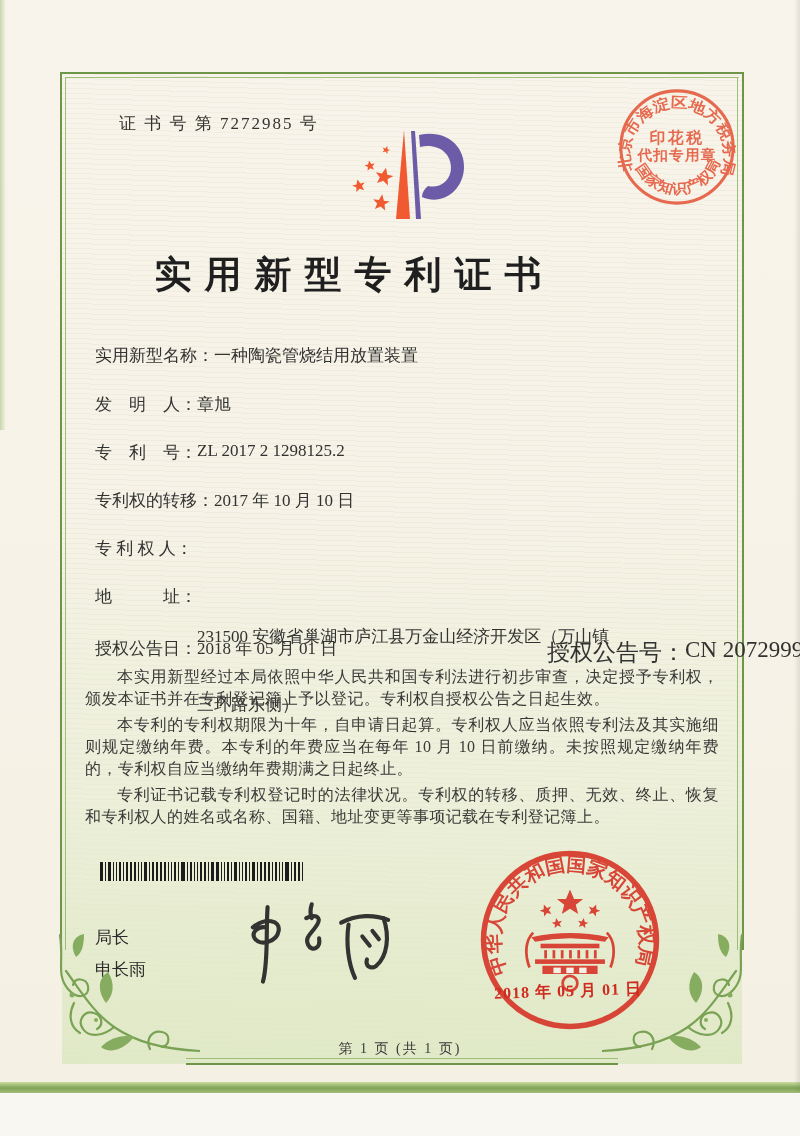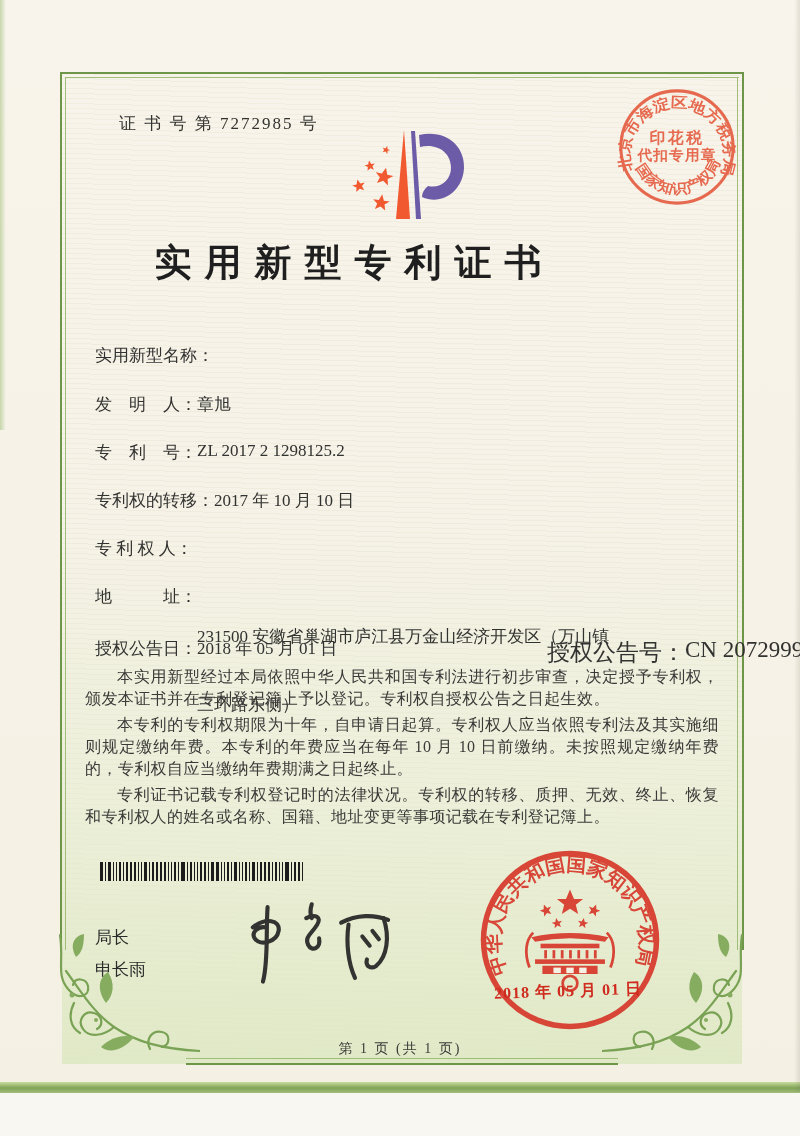--- a/index.html
+++ b/index.html
@@ -17,21 +17,21 @@
   .interior{position:absolute;left:62px;top:74px;width:680px;height:990px;
          background:
            linear-gradient(180deg,rgba(238,242,222,0) 0%,rgba(238,242,222,0) 45%,
                            rgba(229,237,206,.55) 75%,rgba(221,232,194,.85) 100%),
            repeating-linear-gradient(1.5deg,rgba(150,178,108,.09) 0 1px,rgba(0,0,0,0) 1px 5px);}
   
   .bl{position:absolute;background:#6d9648;}
   .bl.thin{background:#9fbe7a;}
   
   .cert-no{position:absolute;left:95px;top:112px;font-size:17px;letter-spacing:2px;color:#33332f;margin-left:24px;}
-  .title{position:absolute;left:0;top:238px;width:696px;text-align:center;
+  .title{position:absolute;left:0;top:250px;width:696px;text-align:center;
          font-size:37px;font-weight:bold;letter-spacing:13px;text-indent:13px;color:#1f1f1f;}
   .row{position:absolute;left:95px;font-size:17px;color:#323230;display:flex;}
   .row .lbl{white-space:pre;}
   .row .val{white-space:pre;}
   .addr2{margin-top:5px;}
   .grant-no{position:absolute;left:452px;top:0;display:flex;font-size:23px;}
   .body-text{position:absolute;left:85px;top:666px;width:634px;font-size:16px;
          line-height:22px;color:#3a3a38;letter-spacing:.4px;text-align:justify;}
   .body-text p{margin:0 0 4px 0;text-indent:2em;}
   .barcode{position:absolute;left:100px;top:862px;height:19px;display:flex;align-items:stretch;}
@@ -117,20 +117,21 @@
     <g fill="#6c5ca7">
       <path d="M85,9 L90,97 L95,97 L89,9 Z"></path>
       <path d="M93,13 C121,7 139,25 138,46 C137,69 116,84 96,75 C96,71 98,67 102,64 C114,67 125,58 125,46 C125,31 112,21 94,25 Z"></path>
     </g>
   </svg>
 
   <div class="title">实用新型专利证书</div>
 
   <div class="row" style="top:344px">
     <span class="lbl">实用新型名称：</span>
+    <span class="val">一种陶瓷管烧结用放置装置</span>
   </div>
   <div class="row" style="top:393px">
     <span class="lbl">发　明　人：</span>
     <span class="val">章旭</span>
   </div>
   <div class="row" style="top:441px">
     <span class="lbl">专　利　号：</span>
     <span class="val">ZL 2017 2 1298125.2</span>
   </div>
   <div class="row" style="top:489px">

